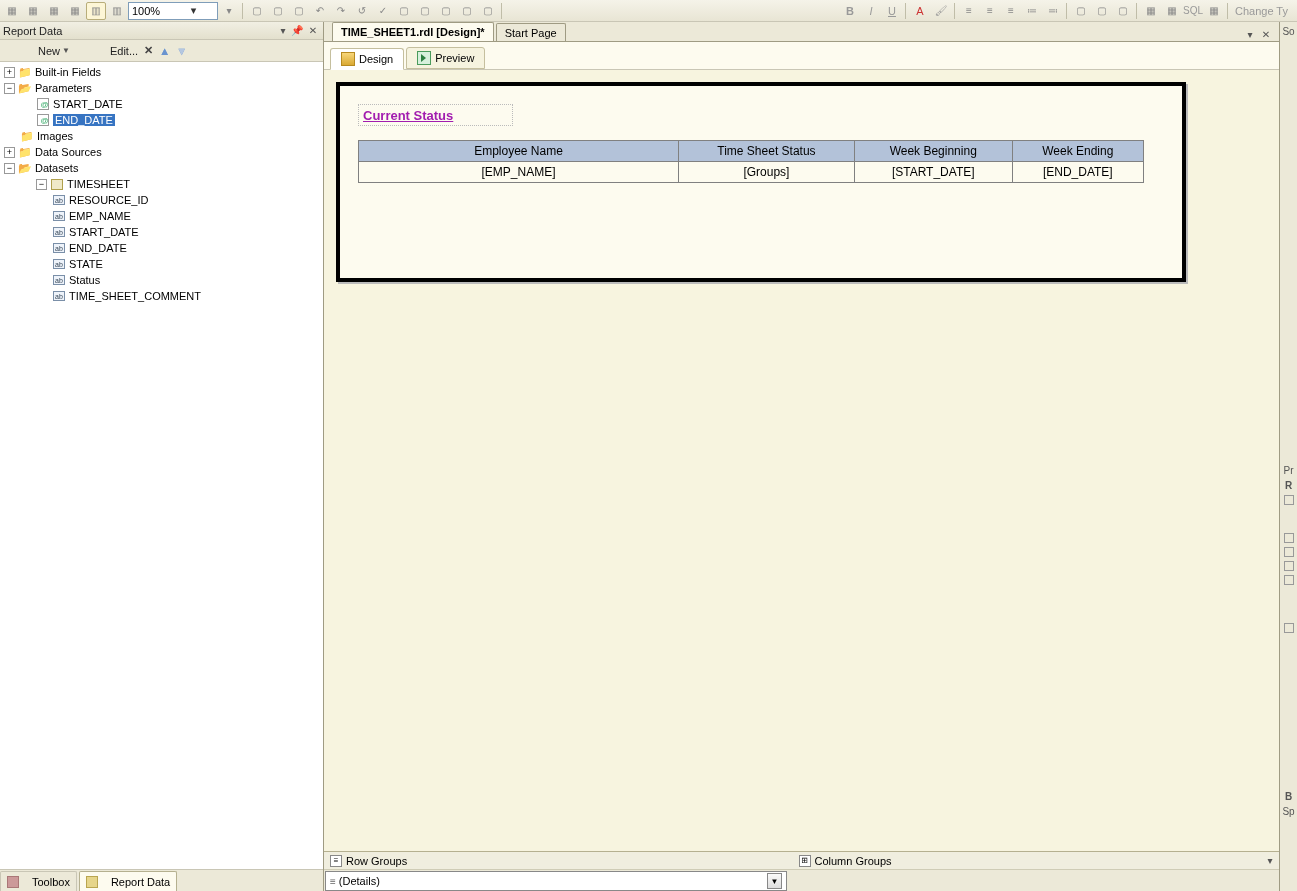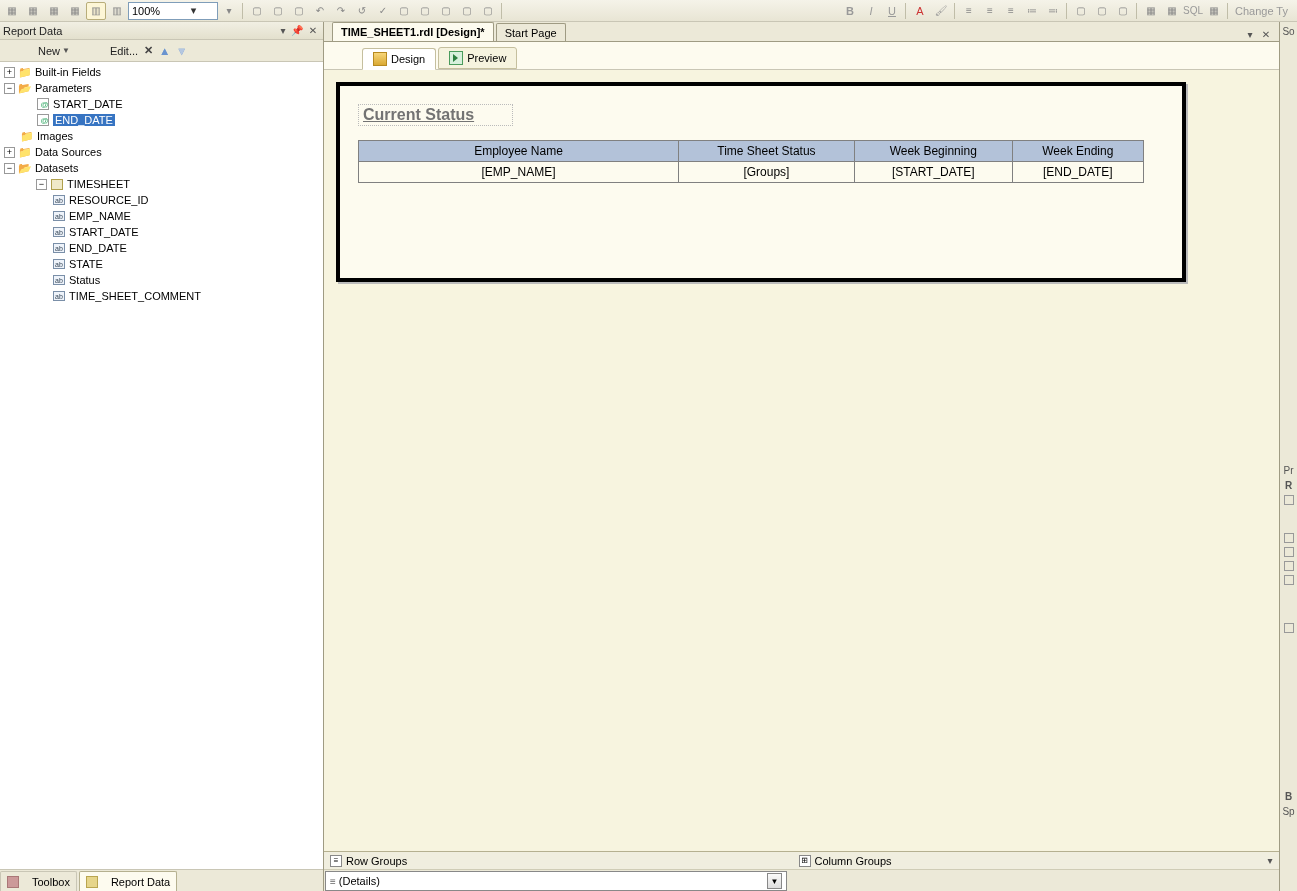--- a/index.html
+++ b/index.html
@@ -65,32 +65,32 @@
 .doc-tabs { height: 20px; display: flex; align-items: flex-end; padding-left: 8px; background: #ece9d8; border-bottom: 1px solid #9f9b83; }
 .doc-tab { height: 18px; display: inline-flex; align-items: center; padding: 0 8px; border: 1px solid #9f9b83; border-bottom: none; background: #ece9d8; border-top-left-radius: 2px; border-top-right-radius: 2px; margin-right: 2px; }
 .doc-tab.active { background: #fdfbef; height: 19px; font-weight: bold; }
 .doc-tab .mod { font-weight: bold; }
 .doc-tabs .tab-tools { margin-left: auto; display: flex; gap: 2px; padding-right: 6px; }
 .doc-tabs .tab-tools span { width: 14px; height: 14px; display: inline-flex; align-items: center; justify-content: center; font-size: 10px; color: #555; }
 
 
 .mode-bar { height: 28px; border-bottom: 1px solid #c9c6b5; display: flex; align-items: center; padding: 4px 6px 0 6px; background: #fdfbef; }
 .mode-tab { height: 22px; display: inline-flex; align-items: center; gap: 4px; padding: 0 10px; border: 1px solid #c5bf9e; background: #f6f3df; border-top-left-radius: 3px; border-top-right-radius: 3px; margin-right: 2px; }
-.mode-tab.active { background: #fff; border-bottom: 1px solid #fff; position: relative; top: 1px; margin-left: 32px; }
+.mode-tab.active { background: #fff; border-bottom: 1px solid #fff; position: relative; top: 1px; }
 .mode-tab .mi { width: 14px; height: 14px; display: inline-block; }
 .mode-tab .mi.design { background: linear-gradient(#f7d67a,#d9a933); border: 1px solid #b78a20; }
 .mode-tab .mi.preview { border: 1px solid #4a9b5c; background: #d7f0dc; position: relative; }
 .mode-tab .mi.preview::after { content:""; position:absolute; left:3px; top:2px; border-left:5px solid #2c8040; border-top:4px solid transparent; border-bottom:4px solid transparent; }
 
 
 .design-scroll { flex: 1; overflow: auto; background: #f7f4df; padding: 12px; }
 .report-canvas { width: 850px; min-height: 200px; background: #fdfbef; border: 4px solid #000; box-shadow: 2px 2px 0 #bbb; padding: 18px; position: relative; }
 .textbox { border: 1px dashed #bbb; display: inline-flex; align-items: center; justify-content: flex-start; height: 22px; padding: 0 4px; background: #fdfbef; }
 .tb-title { width: 155px; border-style: dotted; }
-.tb-title span { color: #737373; font-weight: bold; font-size: 16px; text-decoration: underline; }
+.tb-title span { color: #a21caf; font-weight: bold; font-size: 13px; text-decoration: underline; }
 .tb-param { width: 124px; margin-right: 10px; }
 .row-params { margin-top: 14px; display: flex; }
 .tbl { margin-top: 14px; border-collapse: collapse; width: 786px; }
 .tbl th, .tbl td { border: 1px solid #808080; padding: 3px 4px; text-align: center; font-size: 12px; }
 .tbl th { background: #b3c2d9; font-weight: normal; }
 .tbl th.wide, .tbl td.wide { width: 320px; }
 
 
 .groups-bar { height: 18px; display: flex; border-top: 1px solid #b5b090; background: #f0eedf; }
 .grp-section { flex: 1; display: flex; align-items: center; gap: 4px; padding: 0 6px; }

